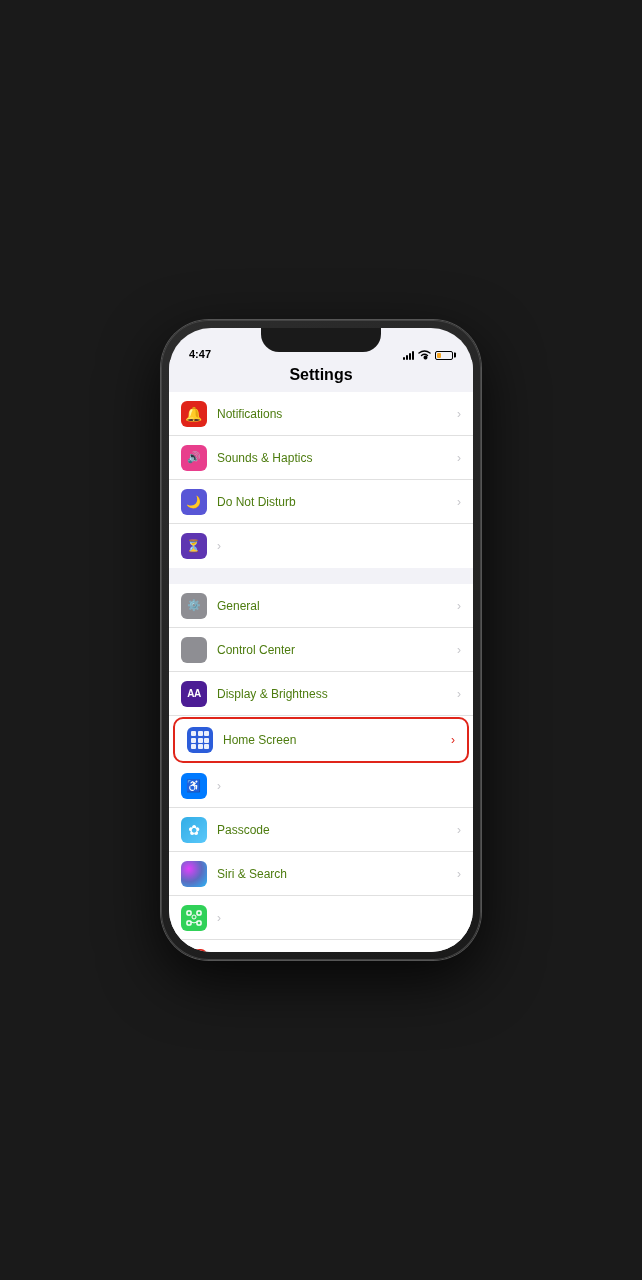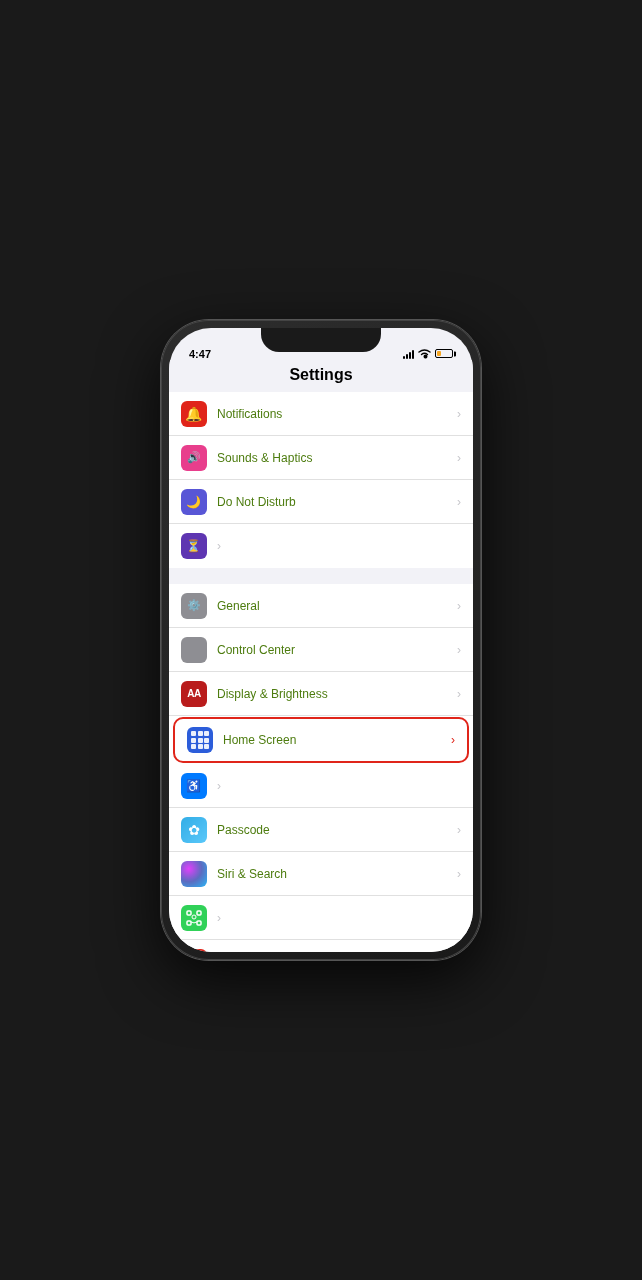--- a/index.html
+++ b/index.html
@@ -41,21 +41,21 @@
       height: 24px;
       background: #1a1a1a;
       border-radius: 0 0 18px 18px;
       z-index: 10;
     }
 
     
     .status-bar {
       display: flex;
       justify-content: space-between;
-      align-items: center;
+      align-items: flex-end;
       padding: 19px 20px 0;
       height: 32px;
       position: relative;
       z-index: 5;
     }
     .status-time {
       font-size: 11px;
       font-weight: 600;
       color: #000;
     }
@@ -229,21 +229,21 @@
     }
 
     
     .cc-icon {
       background: #8e8e93;
       font-size: 10px;
     }
 
     
     .display-icon {
-      background: #b91c1c;
+      background: #4c1d95;
       font-size: 11px;
       font-weight: 700;
     }
 
     
     .access-icon {
       background: #007aff;
       font-size: 12px;
     }
 

